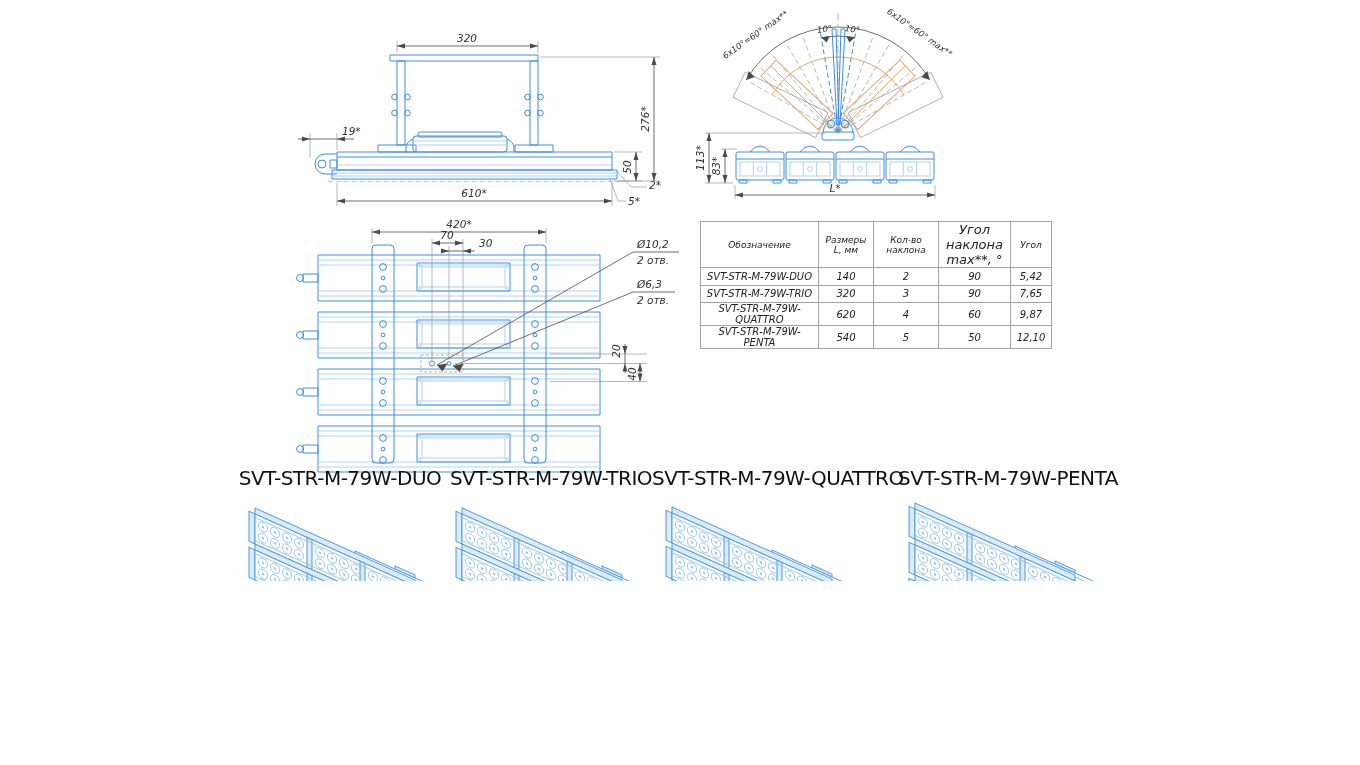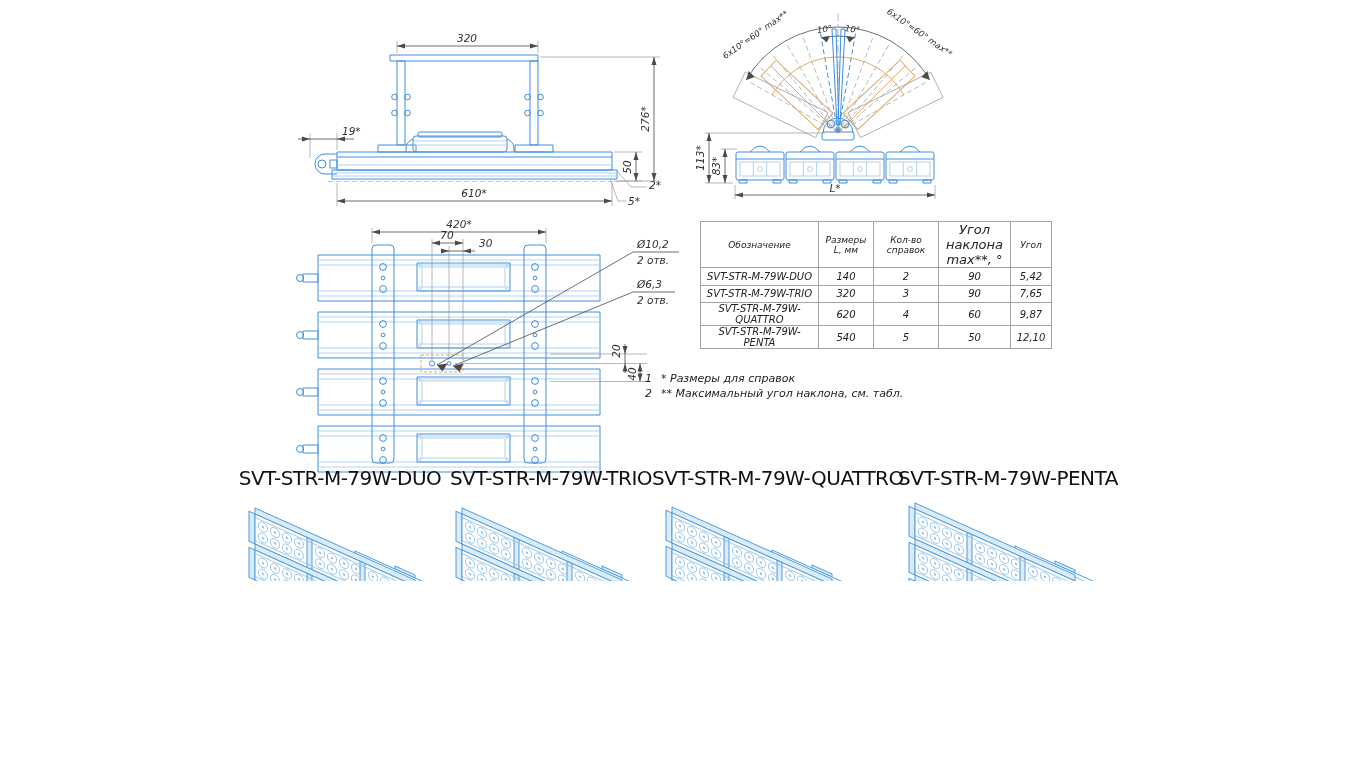--- a/index.html
+++ b/index.html
@@ -354,21 +354,21 @@
       <col style="width:118px">
         <col style="width:55px">
         <col style="width:65px">
         <col style="width:72px">
         <col style="width:41px">
     </colgroup>
     <thead>
       <tr>
         <th>Обозначение</th>
         <th>Размеры L, мм</th>
-        <th>Кол-во справок</th>
+        <th>Кол-во наклона</th>
         <th class="tiny">Угол наклона max**, °</th>
         <th>Угол</th>
       </tr>
     </thead>
     <tbody>
       <tr>
         <td>SVT-STR-M-79W-DUO</td>
           <td>140</td>
         <td>2</td>
           <td>90</td>
@@ -391,24 +391,20 @@
       <tr>
         <td>SVT-STR-M-79W-PENTA</td>
           <td>540</td>
         <td>5</td>
           <td>50</td>
         <td>12,10</td>
       </tr>
     </tbody>
   </table>
 
-  <div class="notes">
-    <div><span class="n">1</span><span>* Размеры для справок</span></div>
-    <div><span class="n">2</span><span>** Максимальный угол наклона, см. табл.</span></div>
-  </div>
 
   <div class="plabel" style="left:237px;top:466px;width:206px">SVT-STR-M-79W-DUO</div>
   <div class="plabel" style="left:445px;top:466px;width:212px">SVT-STR-M-79W-TRIO</div>
   <div class="plabel" style="left:652px;top:466px;width:245px">SVT-STR-M-79W-QUATTRO</div>
   <div class="plabel" style="left:888px;top:466px;width:240px">SVT-STR-M-79W-PENTA</div>
 
   <svg class="draw" style="left:243px;top:498px" width="205" height="162" viewBox="0 0 205 162">
     <use href="#bracketplate" x="112" y="53"></use>
     <use href="#modrow" x="12" y="16"></use>
     <use href="#modrow" x="12" y="52"></use>

